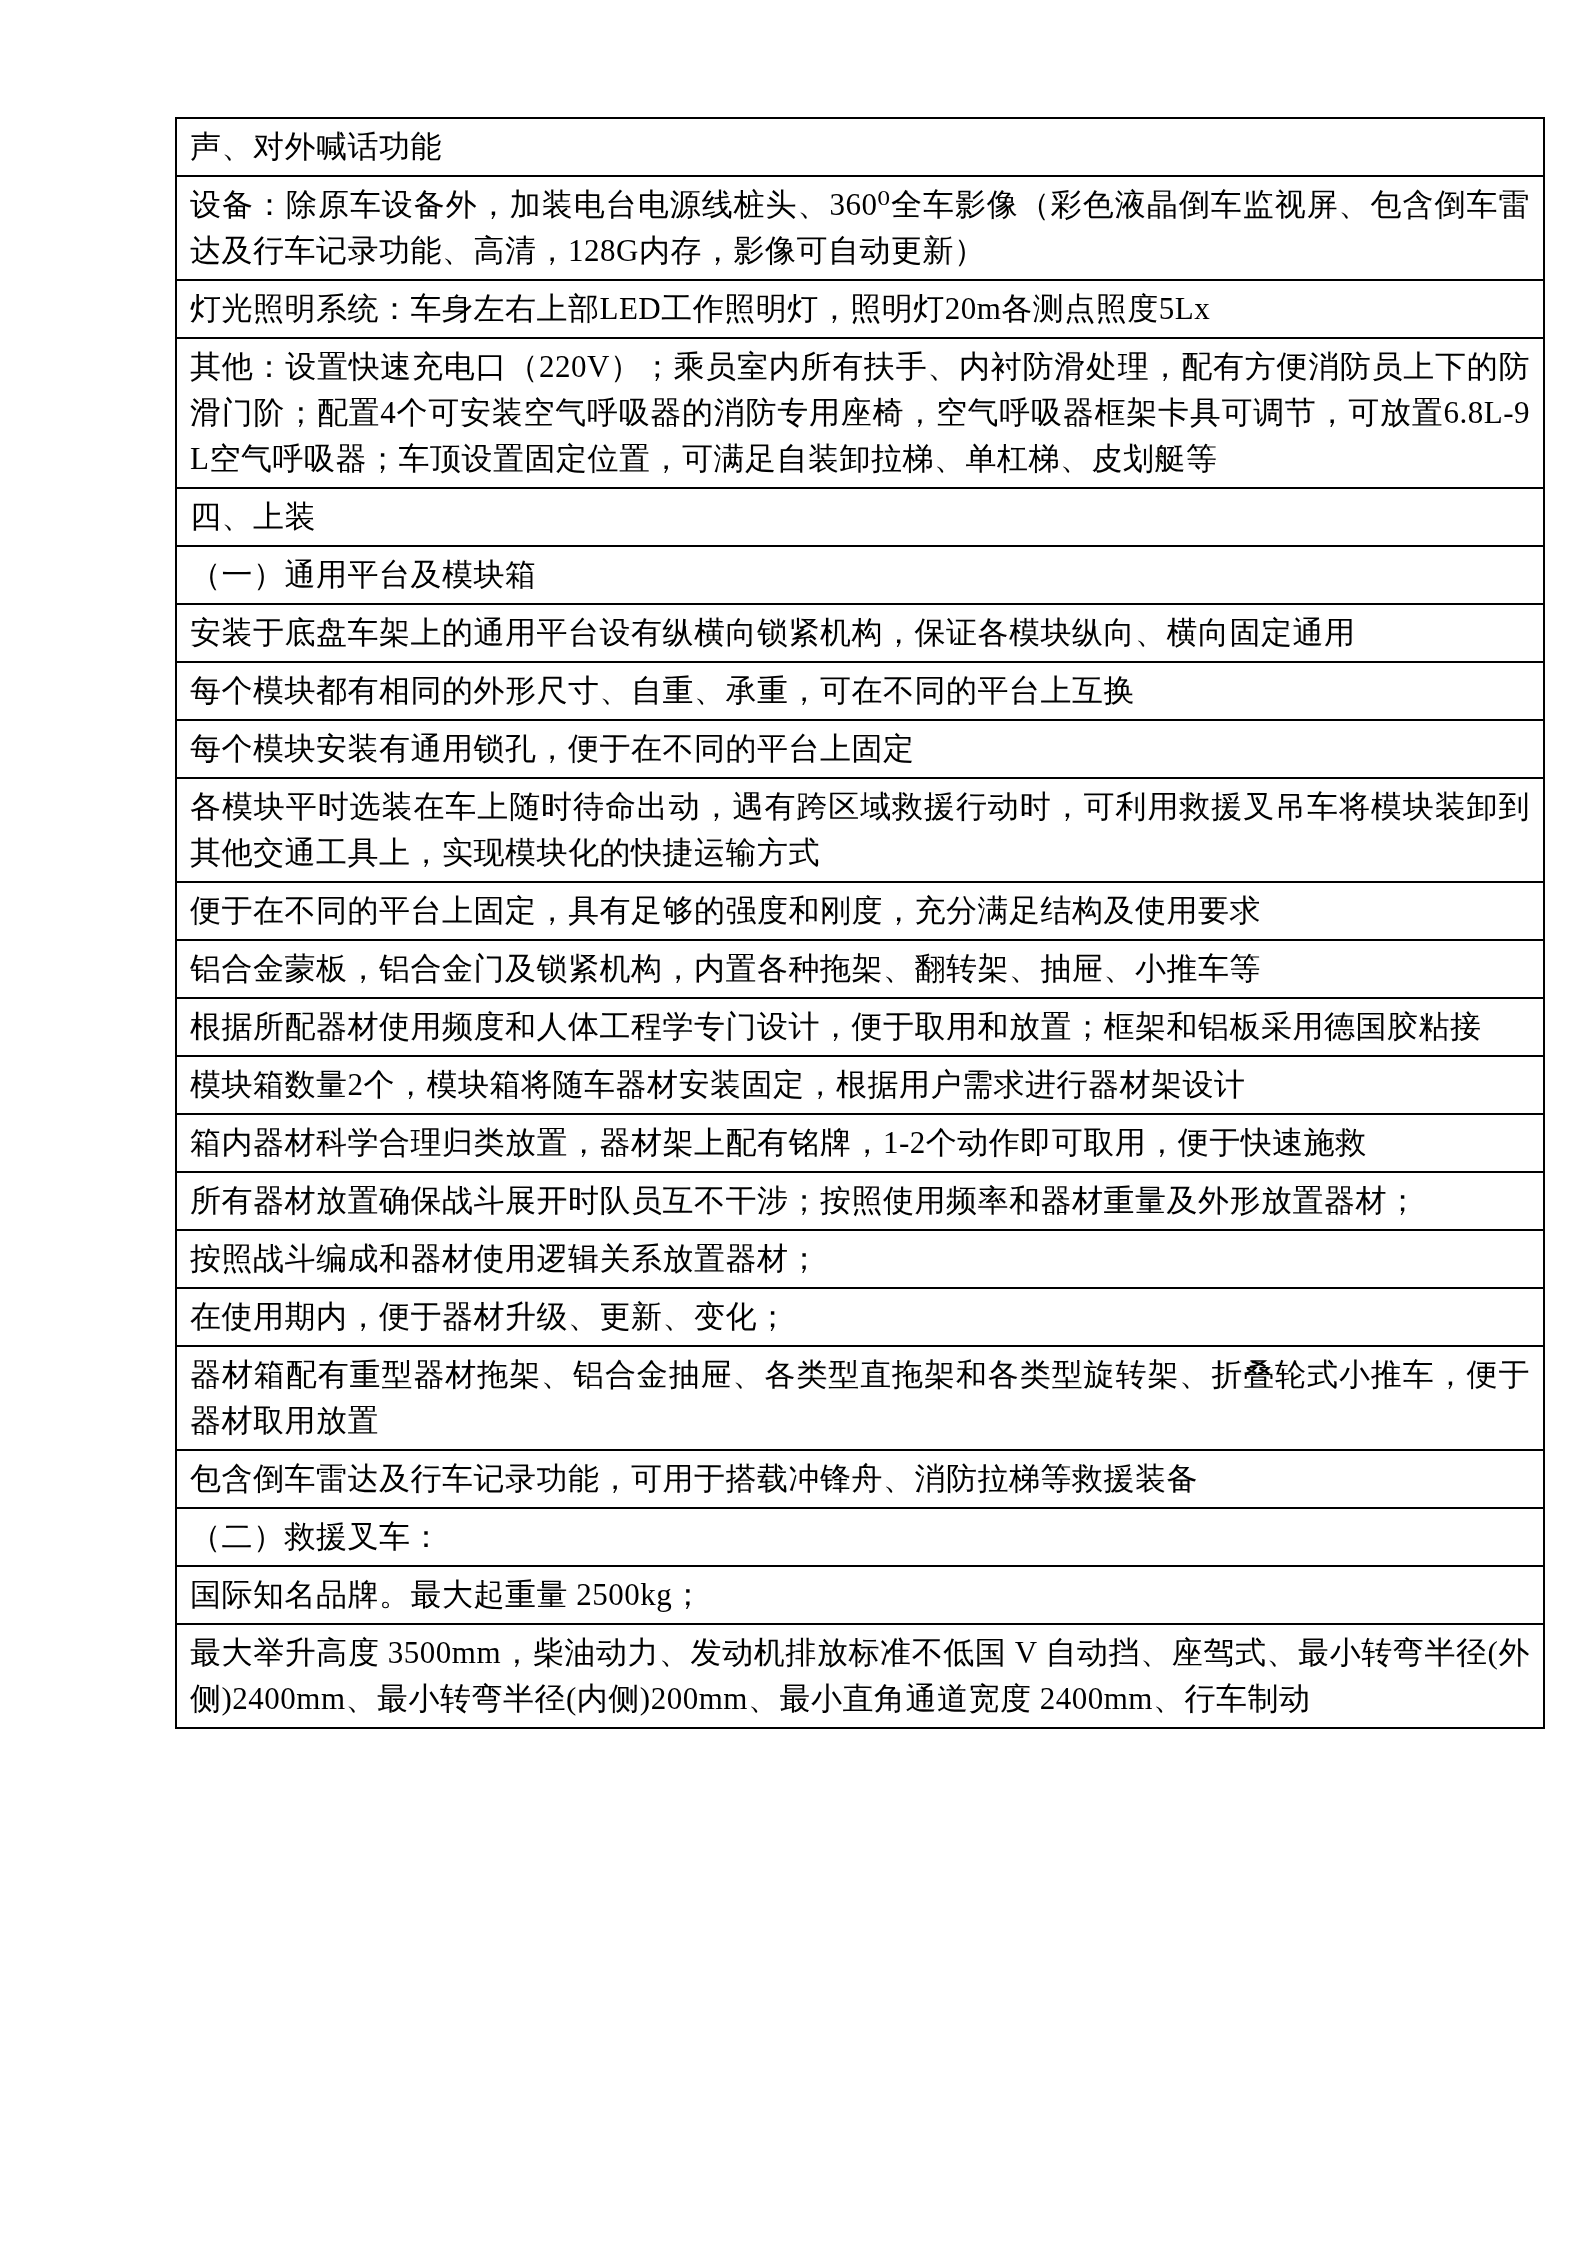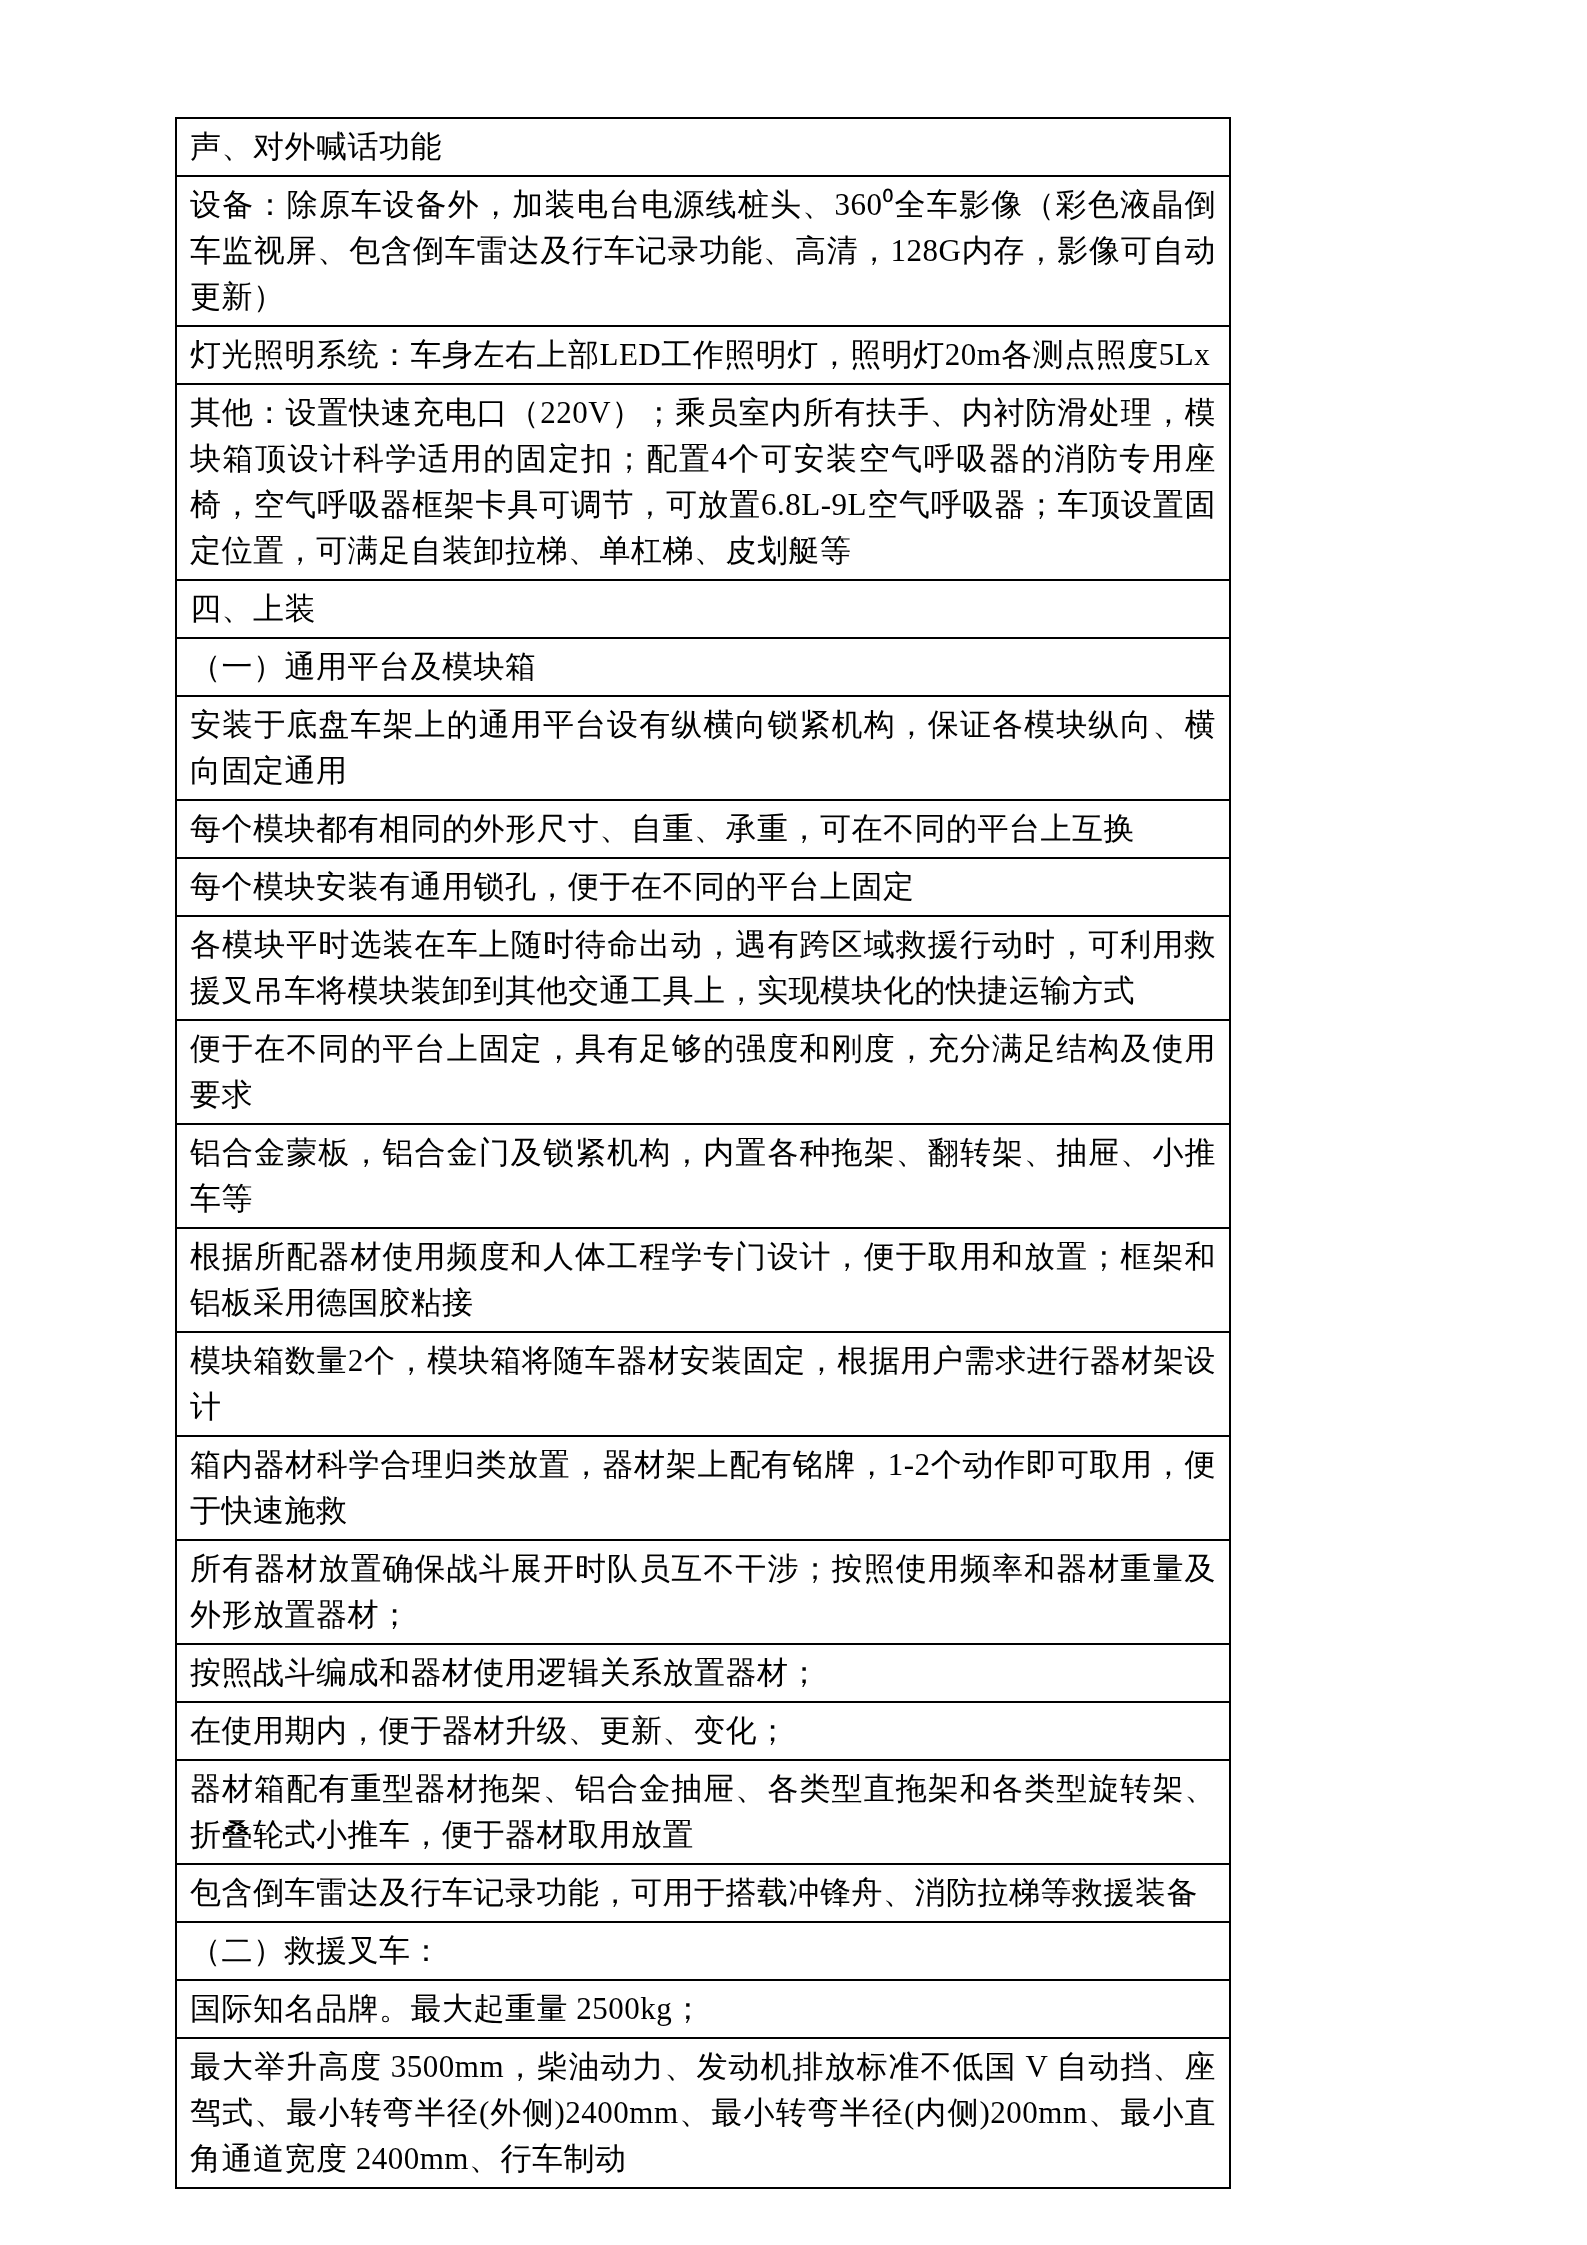--- a/index.html
+++ b/index.html
@@ -17,24 +17,23 @@
     position: absolute;
     left: 0; top: 0;
     width: 1587px;
     height: 2245px;
     background: #ffffff;
   }
   table.spec-table {
     position: absolute;
     left: 175px;
     top: 117px;
-    width: 1056px;
+    width: 1370px;
     border-collapse: collapse;
     table-layout: fixed;
-    font-family: Liberation Serif, serif;
   }
   table.spec-table td {
     border: 2px solid #000000;
     padding: 5px 13px;
     font-size: 31px;
     line-height: 46px;
     color: #000000;
     text-align: justify;
     text-justify: inter-character;
     letter-spacing: 0.5px;
@@ -51,21 +50,21 @@
       <tr>
           <td>声、对外喊话功能</td>
         </tr>
       <tr>
           <td>设备：除原车设备外，加装电台电源线桩头、360⁰全车影像（彩色液晶倒车监视屏、包含倒车雷达及行车记录功能、高清，128G内存，影像可自动更新）</td>
         </tr>
       <tr>
           <td>灯光照明系统：车身左右上部LED工作照明灯，照明灯20m各测点照度5Lx</td>
         </tr>
       <tr>
-          <td>其他：设置快速充电口（220V）；乘员室内所有扶手、内衬防滑处理，模块箱顶设计科学适用的固定扣；配置4个可安装空气呼吸器的消防专用座椅，空气呼吸器框架卡具可调节，可放置6.8L-9L空气呼吸器；车顶设置固定位置，可满足自装卸拉梯、单杠梯、皮划艇等</td>
+          <td>其他：设置快速充电口（220V）；乘员室内所有扶手、内衬防滑处理，配有方便消防员上下的防滑门阶；配置4个可安装空气呼吸器的消防专用座椅，空气呼吸器框架卡具可调节，可放置6.8L-9L空气呼吸器；车顶设置固定位置，可满足自装卸拉梯、单杠梯、皮划艇等</td>
         </tr>
       <tr>
           <td>四、上装</td>
         </tr>
       <tr>
           <td>（一）通用平台及模块箱</td>
         </tr>
       <tr>
           <td>安装于底盘车架上的通用平台设有纵横向锁紧机构，保证各模块纵向、横向固定通用</td>
         </tr>

